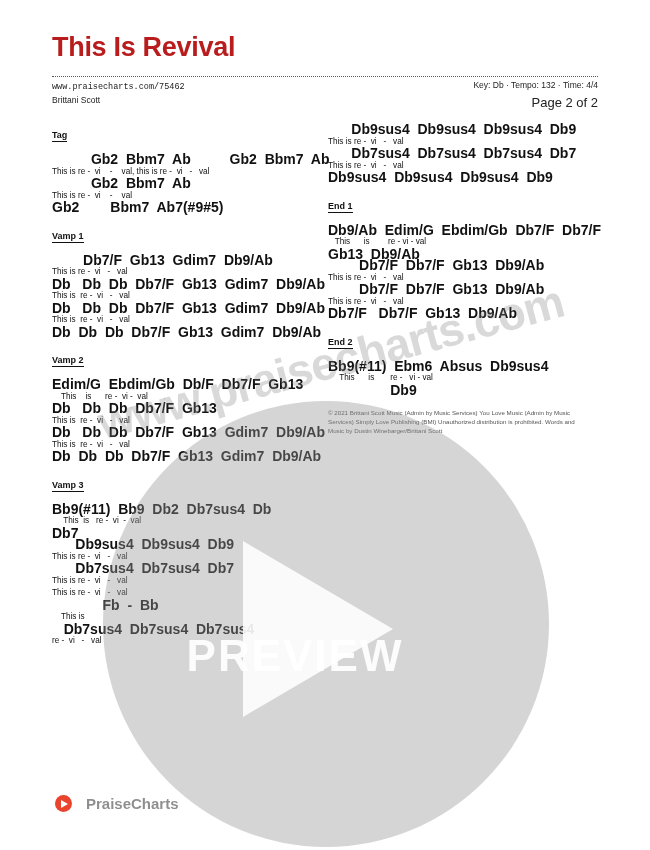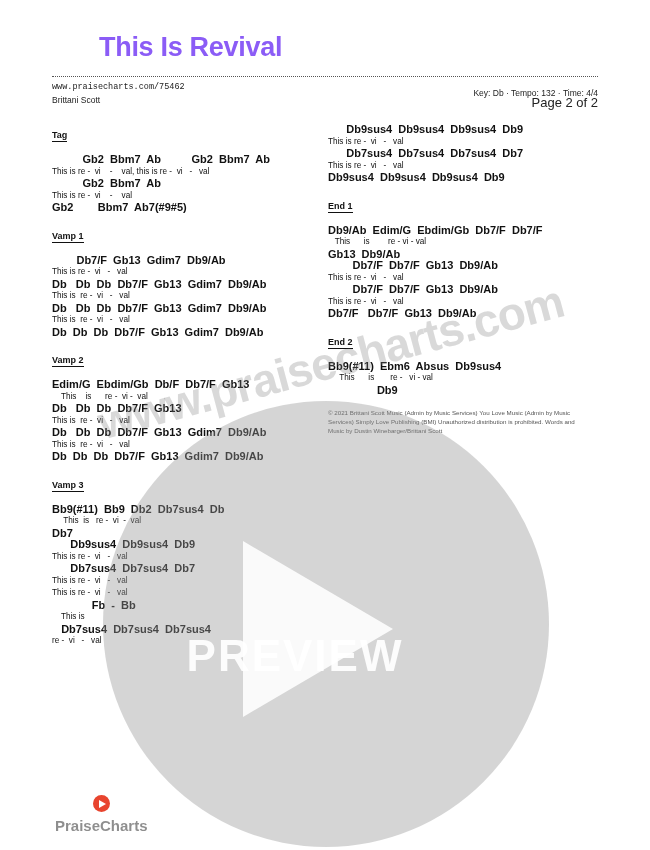--- a/index.html
+++ b/index.html
@@ -21,23 +21,22 @@
     height: 850px;
   }
 
   
   .title {
     position: absolute;
     left: 52px;
     top: 32px;
     font-size: 27px;
     font-weight: bold;
-    color: #8b5cf6;
+    color: #b91c1c;
     letter-spacing: -0.3px;
-    margin-left: 47px;
   }
   .rule {
     position: absolute;
     left: 52px;
     top: 76px;
     width: 546px;
     border-top: 1px dotted #555;
   }
   .url {
     position: absolute;
@@ -50,21 +49,21 @@
   .author {
     position: absolute;
     left: 52px;
     top: 95px;
     font-size: 8.5px;
     color: #222;
   }
   .meta-key {
     position: absolute;
     right: 52px;
-    top: 88px;
+    top: 80px;
     font-size: 8.5px;
     color: #222;
     text-align: right;
   }
   .meta-page {
     position: absolute;
     right: 52px;
     top: 95px;
     font-size: 13px;
     color: #222;
@@ -85,21 +84,21 @@
     font-weight: bold;
     color: #111;
     border-bottom: 1px solid #111;
     display: inline-block;
     padding-bottom: 1px;
     margin-bottom: 12px;
   }
   .section-block { margin-bottom: 11px; }
 
   .chordline {
-    font-size: 11px;
+    font-size: 14px;
     font-weight: bold;
     color: #111;
     white-space: pre;
     line-height: 11.5px;
     font-family: "Liberation Sans", sans-serif;
   }
   .lyricline {
     font-size: 8.2px;
     color: #111;
     white-space: pre;
@@ -163,22 +162,21 @@
     letter-spacing: 2px;
   }
 
   
   .footer-logo {
     position: absolute;
     left: 55px;
     top: 795px;
     display: flex;
     align-items: center;
-    gap: 5px;
-    flex-direction: column;
+    gap: 14px;
   }
   .logo-badge {
     width: 17px;
     height: 17px;
     border-radius: 50%;
     background: #e8442e;
     position: relative;
   }
   .logo-badge::after {
     content: "";

